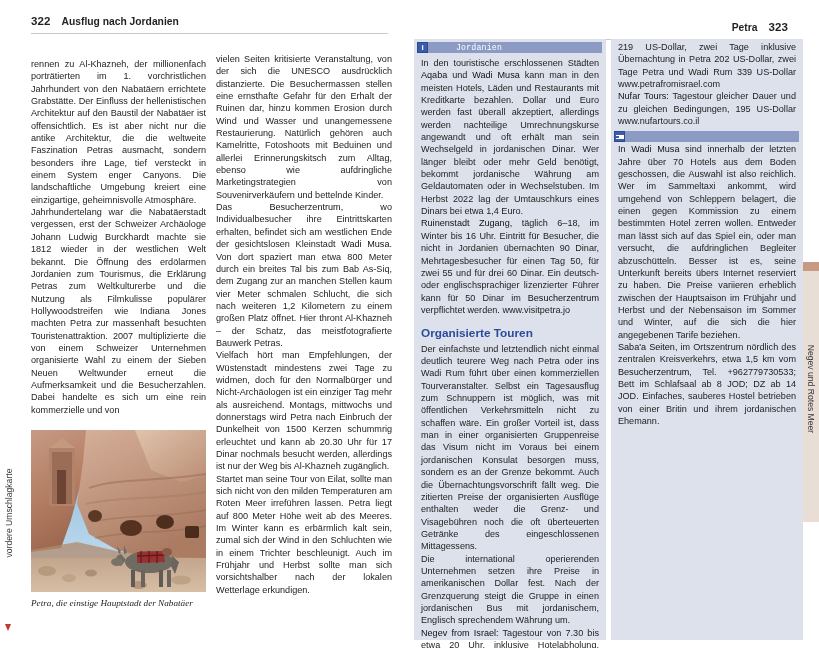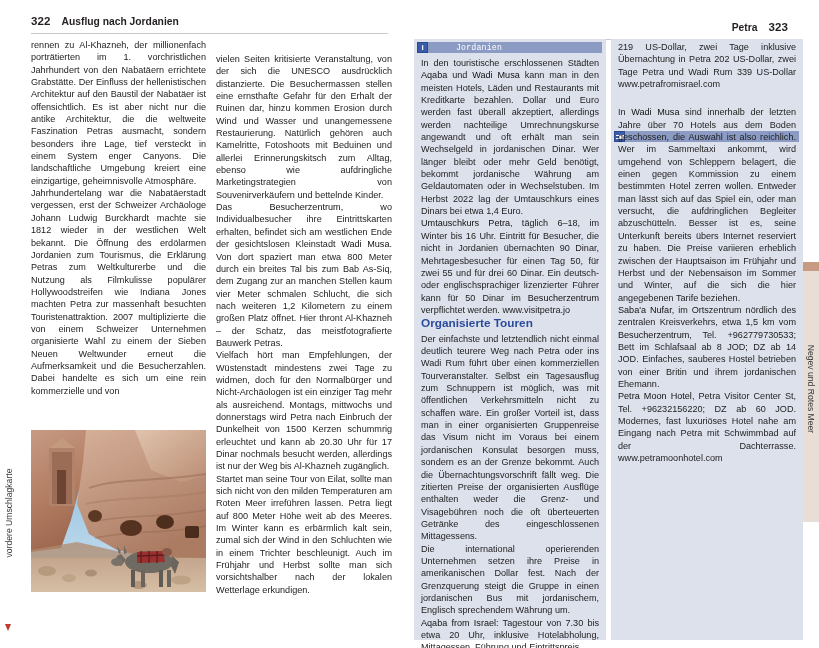--- a/index.html
+++ b/index.html
@@ -73,21 +73,21 @@
     line-height: 12.35px;
     text-align: justify;
     color: #1d1d1d;
     -webkit-hyphens: none;
     hyphens: none;
   }
   .col p { margin: 0; }
   .col p + p { margin-top: 0px; }
 
   
-  #col-l1 { left: 31px;  top: 39px; width: 175px; }
+  #col-l1 { left: 31px;  top: 58px; width: 175px; }
   #col-l2 { left: 216px; top: 53px; width: 176px; }
 
   
   #col-r1 { left: 421px; top: 57px;  width: 178px; }
   #col-r2 { left: 618px; top: 41px;  width: 178px; }
 
   b, strong { font-weight: normal; color: #111; }
 
   
   .infobox {
@@ -166,20 +166,21 @@
   }
   #boxtitle-1 { left: 456px; top: 42px; font-family: Liberation Mono, monospace; }
   #boxtitle-2 { left: 629px; top: 131px; }
 
   
   .subhead {
     font-size: 11.8px;
     line-height: 15px;
     font-weight: bold;
     color: #2a4b9b;
+    margin-top: 10px;
     margin-bottom: 1.5px;
     text-align: left;
   }
 
   
   .photo-wrap {
     position: absolute;
     left: 31px;
     top: 430px;
     width: 175px;
@@ -352,20 +353,21 @@
             <rect x="136" y="140" width="4" height="17" fill="#6a645c"></rect>
             <path d="M141,126 L148,132 L144,144 L140,136 Z" fill="#6a645c"></path>
 
             <path d="M106,122 L132,121 L134,132 L106,133 Z" fill="#9c2f2f"></path>
             <path d="M110,121 L110,133 M118,121 L118,133 M126,121 L126,133" stroke="#5f1c1c" stroke-width="1.3"></path>
             <path d="M106,126 L134,125" stroke="#5f1c1c" stroke-width="1.3"></path>
             <ellipse cx="136" cy="122" rx="5" ry="4" fill="#8a5a4a"></ellipse>
           </g>
         </svg>
       </div>
+      <div class="photo-caption">Petra, die einstige Hauptstadt der Nabatäer</div>
     </div>
 
     <div class="sidetab-left">
       <div class="label">vordere Umschlagkarte</div>
       <div class="marker"></div>
     </div>
   </div>
 
   <div class="page page-right">
     <div class="runhead runhead-right">
@@ -388,28 +390,28 @@
   <div class="box-title" id="boxtitle-1">Jordanien</div>
 
   <div class="box-headbar" id="headbar-2"></div>
   <div class="box-icon" id="boxicon-2">
       <span class="bed"></span>
     </div>
   <div class="box-title" id="boxtitle-2"></div>
 
   <div class="col" id="col-r1">
     <p>In den touristische erschlossenen Städten <b>Aqaba</b> und <b>Wadi Musa</b> kann man in den meisten Hotels, Läden und Restaurants mit Kreditkarte bezahlen. Dollar und Euro werden fast überall akzeptiert, allerdings werden nachteilige Umrechnungskurse angewandt und oft erhält man sein Wechselgeld in jordanischen Dinar. Wer länger bleibt oder mehr Geld benötigt, bekommt jordanische Währung am Geldautomaten oder in Wechselstuben. Im Herbst 2022 lag der Umtauschkurs eines Dinars bei etwa 1,4 Euro.</p>
-    <p><b>Umtauschkurs Petra</b>, täglich 6–18, im Winter bis 16 Uhr. Eintritt für Besucher, die nicht in Jordanien übernachten 90 Dinar, Mehrtagesbesucher für einen Tag 50, für zwei 55 und für drei 60 Dinar. Ein deutsch- oder englischsprachiger lizenzierter Führer kann für 50 Dinar im <b>Besucherzentrum</b> verpflichtet werden. www.visitpetra.jo</p>
+    <p><b>Ruinenstadt Zugang</b>, täglich 6–18, im Winter bis 16 Uhr. Eintritt für Besucher, die nicht in Jordanien übernachten 90 Dinar, Mehrtagesbesucher für einen Tag 50, für zwei 55 und für drei 60 Dinar. Ein deutsch- oder englischsprachiger lizenzierter Führer kann für 50 Dinar im <b>Besucherzentrum</b> verpflichtet werden. www.visitpetra.jo</p>
     <div class="subhead">Organisierte Touren</div>
     <p>Der einfachste und letztendlich nicht einmal deutlich teurere Weg nach Petra oder ins Wadi Rum führt über einen kommerziellen Tourveranstalter. Selbst ein Tagesausflug zum Schnuppern ist möglich, was mit öffentlichen Verkehrsmitteln nicht zu schaffen wäre. Ein großer Vorteil ist, dass man in einer organisierten Gruppenreise das Visum nicht im Voraus bei einem jordanischen Konsulat besorgen muss, sondern es an der Grenze bekommt. Auch die Übernachtungsvorschrift fällt weg. Die zitierten Preise der organisierten Ausflüge enthalten weder die Grenz- und Visagebühren noch die oft überteuerten Getränke des eingeschlossenen Mittagessens.</p>
     <p>Die international operierenden Unternehmen setzen ihre Preise in amerikanischen Dollar fest. Nach der Grenzquerung steigt die Gruppe in einen jordanischen Bus mit jordanischem, Englisch sprechendem Währung um.</p>
-    <p><b>Aqaba from Israel</b>: Tagestour von 7.30 bis etwa 20 Uhr, inklusive Hotelabholung, Mittagessen, Führung und Eintrittspreis</p>
+    <p><b>Negev from Israel</b>: Tagestour von 7.30 bis etwa 20 Uhr, inklusive Hotelabholung, Mittagessen, Führung und Eintrittspreis</p>
   </div>
 
   <div class="col" id="col-r2">
     <p>219 US-Dollar, zwei Tage inklusive Übernachtung in Petra 202 US-Dollar, zwei Tage Petra und Wadi Rum 339 US-Dollar www.petrafromisrael.com</p>
+    <p><b>Nufar Tours</b>: Tagestour gleicher Dauer und zu gleichen Bedingungen, 195 US-Dollar www.nufartours.co.il</p>
     <div style="height:16px"></div>
     <p>In <b>Wadi Musa</b> sind innerhalb der letzten Jahre über 70 Hotels aus dem Boden geschossen, die Auswahl ist also reichlich. Wer im Sammeltaxi ankommt, wird umgehend von Schleppern belagert, die einen gegen Kommission zu einem bestimmten Hotel zerren wollen. Entweder man lässt sich auf das Spiel ein, oder man versucht, die aufdringlichen Begleiter abzuschütteln. Besser ist es, seine Unterkunft bereits übers Internet reserviert zu haben. Die Preise variieren erheblich zwischen der Hauptsaison im Frühjahr und Herbst und der Nebensaison im Sommer und Winter, auf die sich die hier angegebenen Tarife beziehen.</p>
-    <p><b>Saba'a Nufar</b>, im Ortszentrum nördlich des zentralen Kreisverkehrs, etwa 1,5 km vom <b>Besucherzentrum</b>, Tel. +962779730533; Bett im Schlafsaal ab 8 JOD; DZ ab 14 JOD. Einfaches, sauberes Hostel betrieben von einer Britin und ihrem jordanischen Ehemann.</p>
-    <p><b>Petra Moon Hotel</b>, Petra Visitor Center St, Tel. +96232156220; DZ ab 60 JOD. Modernes, fast luxuriöses Hotel nahe am Eingang nach Petra mit Schwimmbad auf der Dachterrasse. www.petramoonhotel.com</p>
+    <p><b>Saba'a Seiten</b>, im Ortszentrum nördlich des zentralen Kreisverkehrs, etwa 1,5 km vom <b>Besucherzentrum</b>, Tel. +962779730533; Bett im Schlafsaal ab 8 JOD; DZ ab 14 JOD. Einfaches, sauberes Hostel betrieben von einer Britin und ihrem jordanischen Ehemann.</p>
   </div>
 
 </div>
 
 </body></html>

